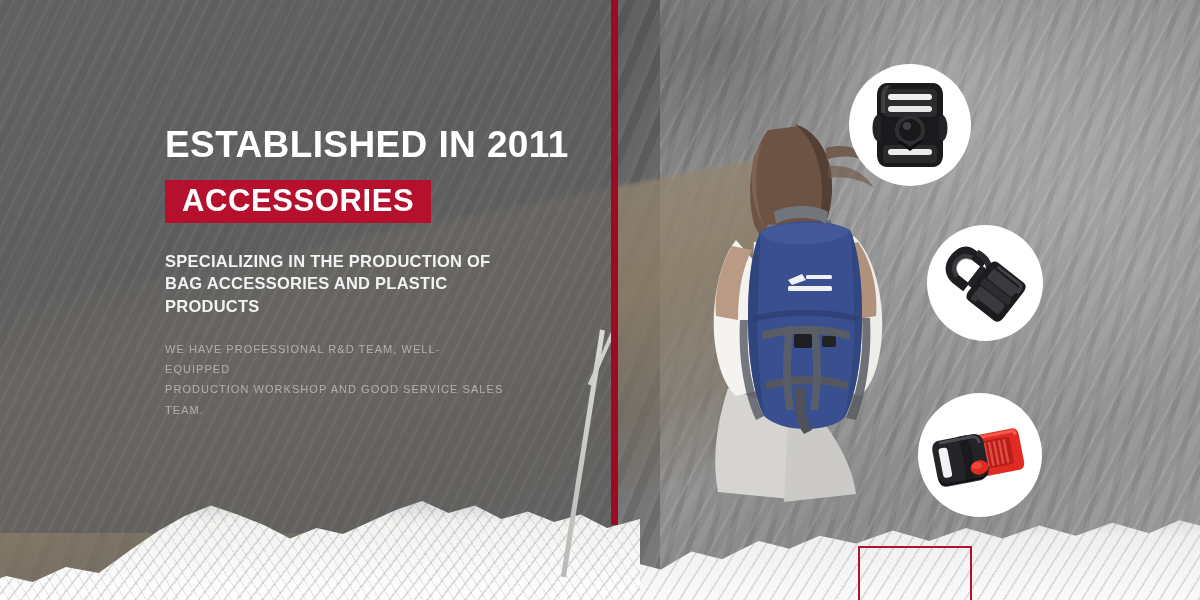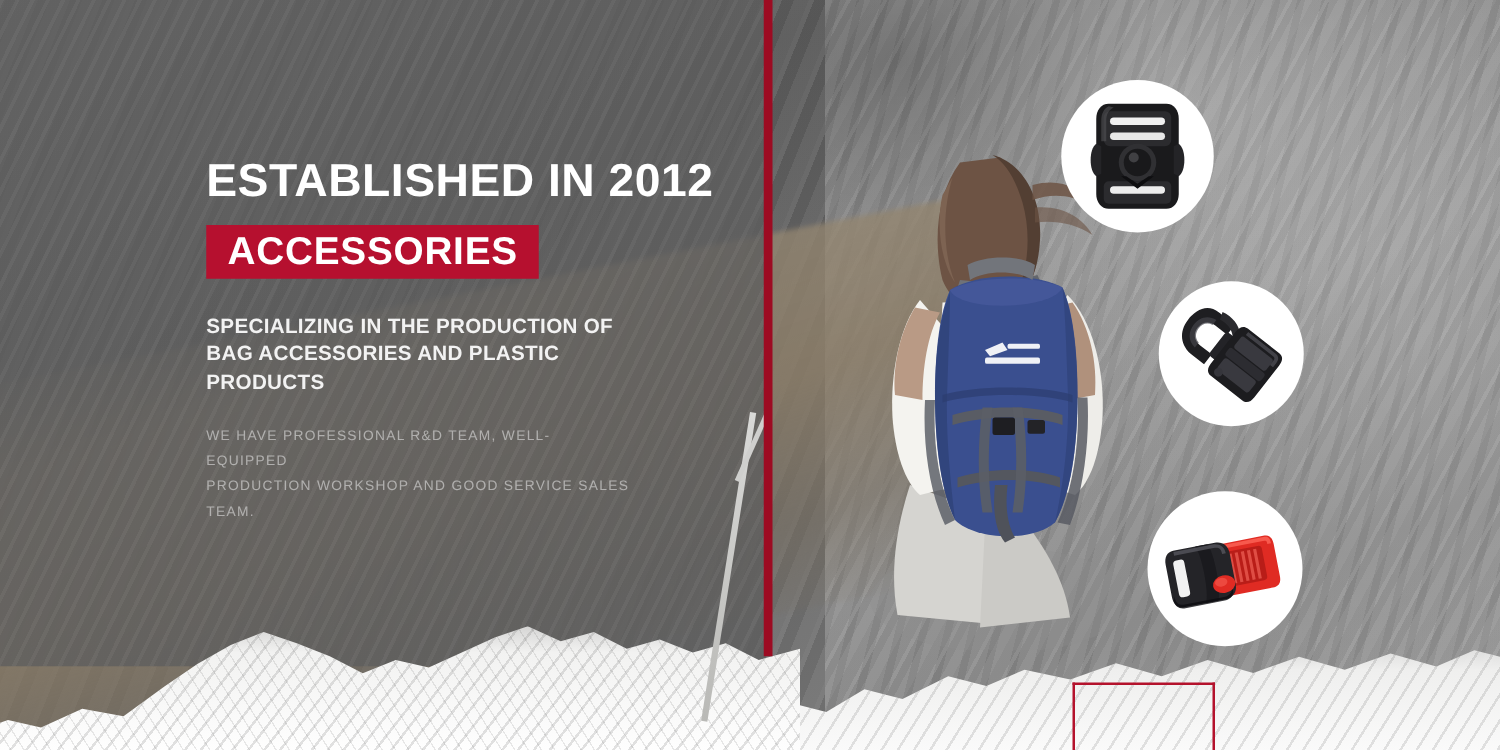--- a/index.html
+++ b/index.html
@@ -445,21 +445,21 @@
 
   <div class="snow-right"></div>
   <div class="snow-left"></div>
 
   <div class="divider"></div>
 
   <div class="red-box"></div>
 
   <div class="text-block">
 
-    <h2 class="subhead">ESTABLISHED IN 2012</h2>
+    <h2 class="subhead">ESTABLISHED IN 2011</h2>
 
     <div>
       <span class="badge">ACCESSORIES</span>
     </div>
 
     <p class="desc">SPECIALIZING IN THE PRODUCTION OF BAG ACCESSORIES AND PLASTIC PRODUCTS</p>
 
     <p class="fineprint">
       <span>WE HAVE PROFESSIONAL R&amp;D TEAM, WELL-EQUIPPED</span><br>
       <span>PRODUCTION WORKSHOP AND GOOD SERVICE SALES TEAM.</span>

